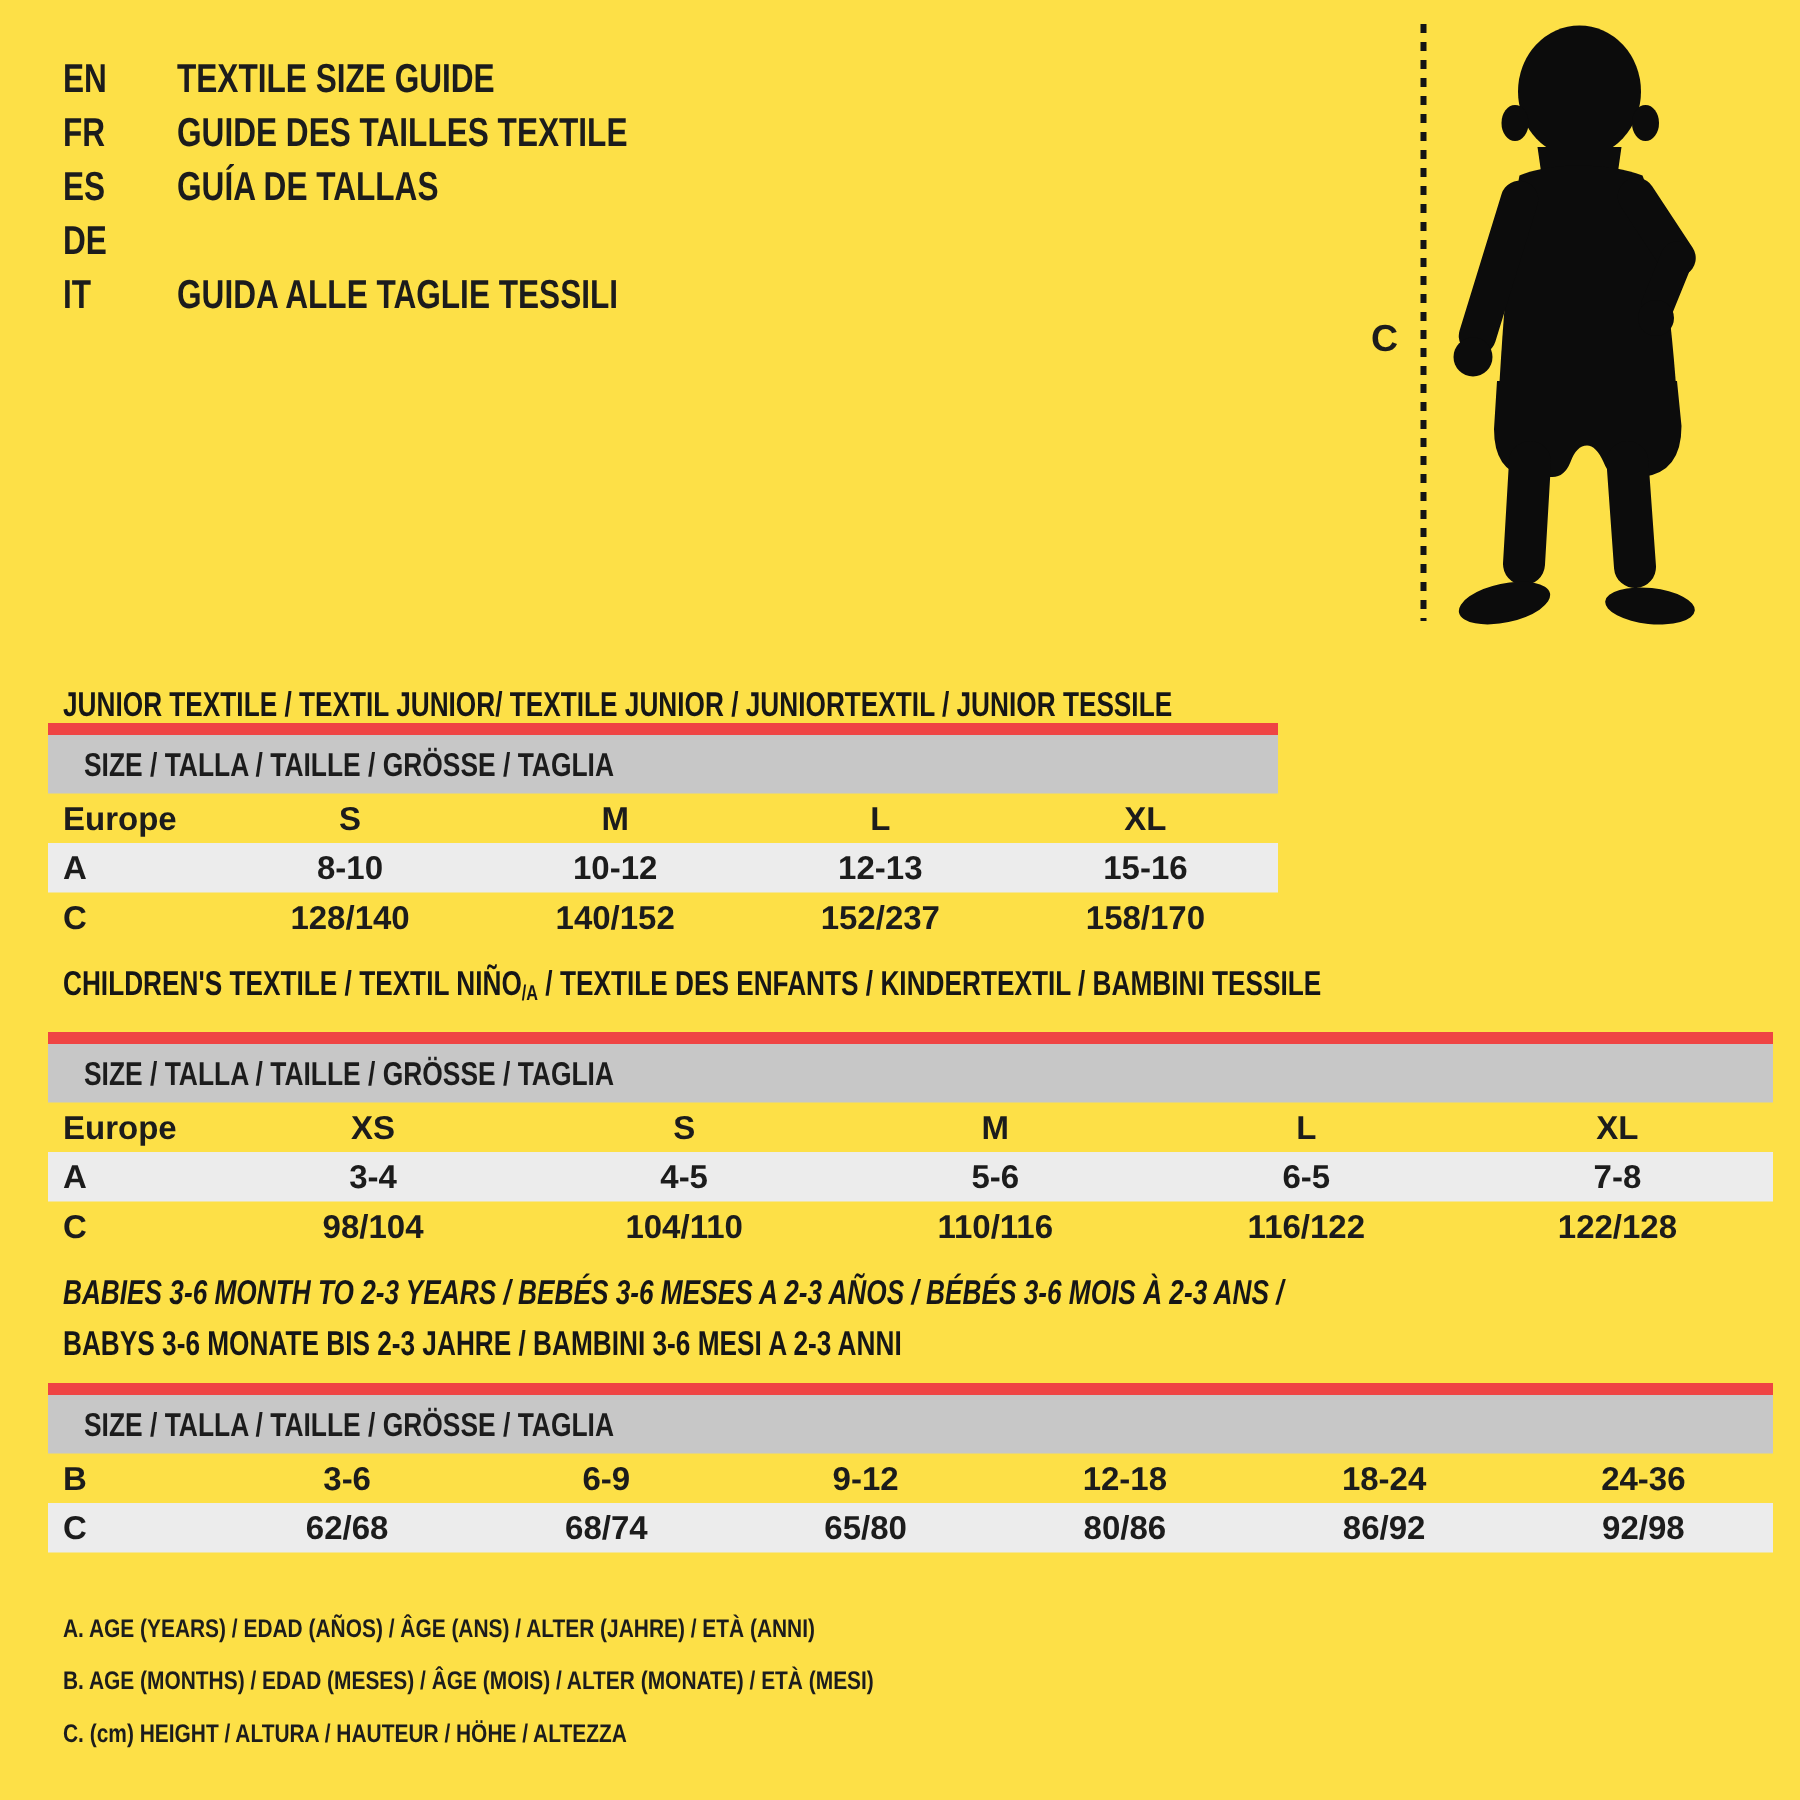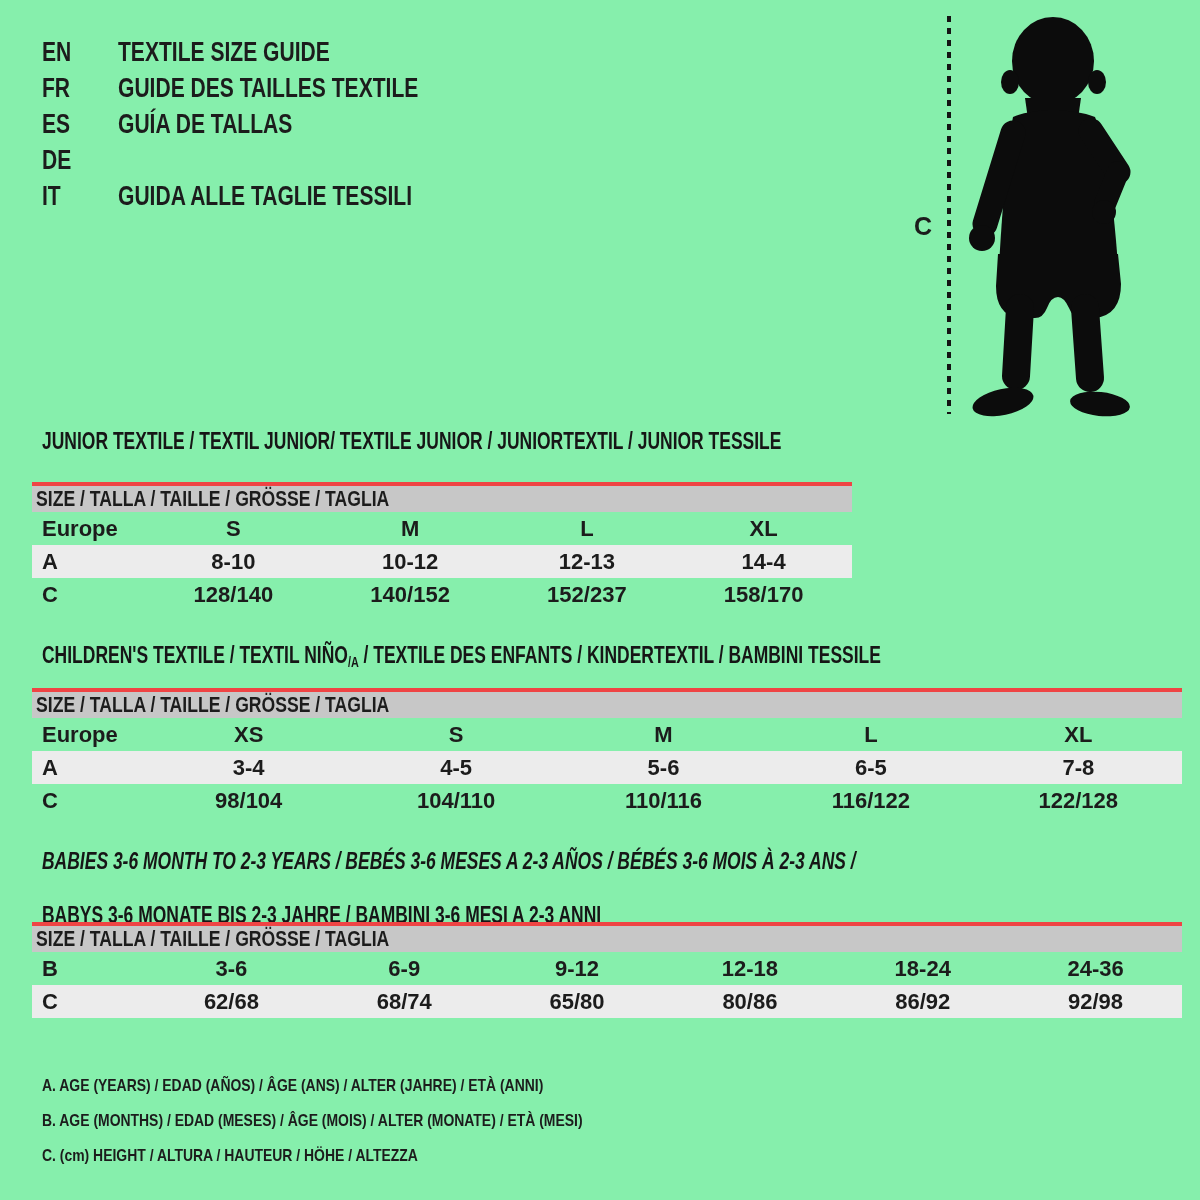--- a/index.html
+++ b/index.html
@@ -1,18 +1,18 @@
 <!DOCTYPE html>
 <html><head>
 <meta charset="utf-8">
 <style>
   * { margin:0; padding:0; box-sizing:border-box; }
   html,body { background:#ffffff; }
   .canvas {
-    position:relative; width:1200px; height:1200px; background:#86efac;
+    position:relative; width:1200px; height:1200px; background:#fde047;
     font-family:"Liberation Sans","DejaVu Sans",sans-serif; color:#1c1c1c;
     overflow:hidden;
   }
   .cond { display:inline-block; transform-origin:0 50%; white-space:nowrap; }
   .sx78 { transform:scaleX(0.78); }
   .sx76 { transform:scaleX(0.76); }
   .sx80 { transform:scaleX(0.80); }
   .sx82 { transform:scaleX(0.82); }
 
   
@@ -29,22 +29,22 @@
   .measure-label { position:absolute; left:914px; top:212px; font-size:25px; font-weight:700; }
   .baby-fig { position:absolute; left:963px; top:14px; width:178px; height:403px; }
 
   
   .section-heading { position:absolute; left:42px; font-size:23px; font-weight:700; color:#161616; }
   .sub { font-size:0.62em; vertical-align:-0.28em; }
 
   
   .size-table { position:absolute; left:32px; }
   .size-table .bar {
-    height:30px; background:#c7c7c7; border-top:4px solid #ef4444;
-    display:flex; align-items:center; padding-left:4px;
+    height:47px; background:#c7c7c7; border-top:8px solid #ef4444;
+    display:flex; align-items:center; padding-left:24px;
     font-size:22px; font-weight:700;
   }
   .trow { display:grid; align-items:center; height:33px; font-size:22px; font-weight:700; }
   .trow.shaded { background:#ececec; }
   .junior-cols  { grid-template-columns:113px repeat(4,1fr); }
   .child-cols   { grid-template-columns:113px repeat(5,1fr); }
   .baby-cols    { grid-template-columns:113px repeat(6,1fr); }
   .lbl { padding-left:10px; text-align:left; }
   .val { text-align:center; }
   .w-junior { width:820px; }
@@ -98,40 +98,40 @@
         <circle cx="141" cy="198" r="12"></circle>
         <path d="M 35 240 L 155 240 L 158 270 Q 158 301 132 304 L 117 304 Q 110 304 106 294 Q 101 283 95 283 Q 88 283 84 294 Q 80 304 72 304 L 56 304 Q 33 301 33 272 Z"></path>
         <line x1="57" y1="294" x2="53" y2="362" stroke="#0c0c0c" stroke-width="28" stroke-linecap="round"></line>
         <line x1="122" y1="294" x2="127" y2="364" stroke="#0c0c0c" stroke-width="28" stroke-linecap="round"></line>
         <ellipse cx="40" cy="388" rx="31" ry="13" transform="rotate(-12 40 388)"></ellipse>
         <ellipse cx="137" cy="390" rx="30" ry="12" transform="rotate(6 137 390)"></ellipse>
       </g>
     </svg>
   </div>
 
-  <div class="section-heading" style="top:428px;">
+  <div class="section-heading" style="top:456px;">
     <span class="cond sx76">JUNIOR TEXTILE / TEXTIL JUNIOR/ TEXTILE JUNIOR / JUNIORTEXTIL / JUNIOR TESSILE</span>
   </div>
   <div class="size-table w-junior" style="top:482px;">
     <div class="bar">
       <span class="cond sx80">SIZE / TALLA / TAILLE / GRÖSSE / TAGLIA</span>
     </div>
     <div class="trow junior-cols">
       <span class="lbl">Europe</span>
       <span class="val">S</span>
       <span class="val">M</span>
       <span class="val">L</span>
       <span class="val">XL</span>
     </div>
     <div class="trow junior-cols shaded">
       <span class="lbl">A</span>
       <span class="val">8-10</span>
       <span class="val">10-12</span>
       <span class="val">12-13</span>
-      <span class="val">14-4</span>
+      <span class="val">15-16</span>
     </div>
     <div class="trow junior-cols">
       <span class="lbl">C</span>
       <span class="val">128/140</span>
       <span class="val">140/152</span>
       <span class="val">152/237</span>
       <span class="val">158/170</span>
     </div>
   </div>
 
@@ -164,21 +164,21 @@
       <span class="val">104/110</span>
       <span class="val">110/116</span>
       <span class="val">116/122</span>
       <span class="val">122/128</span>
     </div>
   </div>
 
   <div class="section-heading" style="top:848px;font-style:italic;">
     <span class="cond sx76">BABIES 3-6 MONTH TO 2-3 YEARS / BEBÉS 3-6 MESES A 2-3 AÑOS / BÉBÉS 3-6 MOIS À 2-3 ANS /</span>
   </div>
-  <div class="section-heading" style="top:882px;margin-top:20px;">
+  <div class="section-heading" style="top:882px;">
     <span class="cond sx76">BABYS 3-6 MONATE BIS 2-3 JAHRE / BAMBINI 3-6 MESI A 2-3 ANNI</span>
   </div>
   <div class="size-table w-full" style="top:922px;">
     <div class="bar">
       <span class="cond sx80">SIZE / TALLA / TAILLE / GRÖSSE / TAGLIA</span>
     </div>
     <div class="trow baby-cols">
       <span class="lbl">B</span>
       <span class="val">3-6</span>
       <span class="val">6-9</span>

